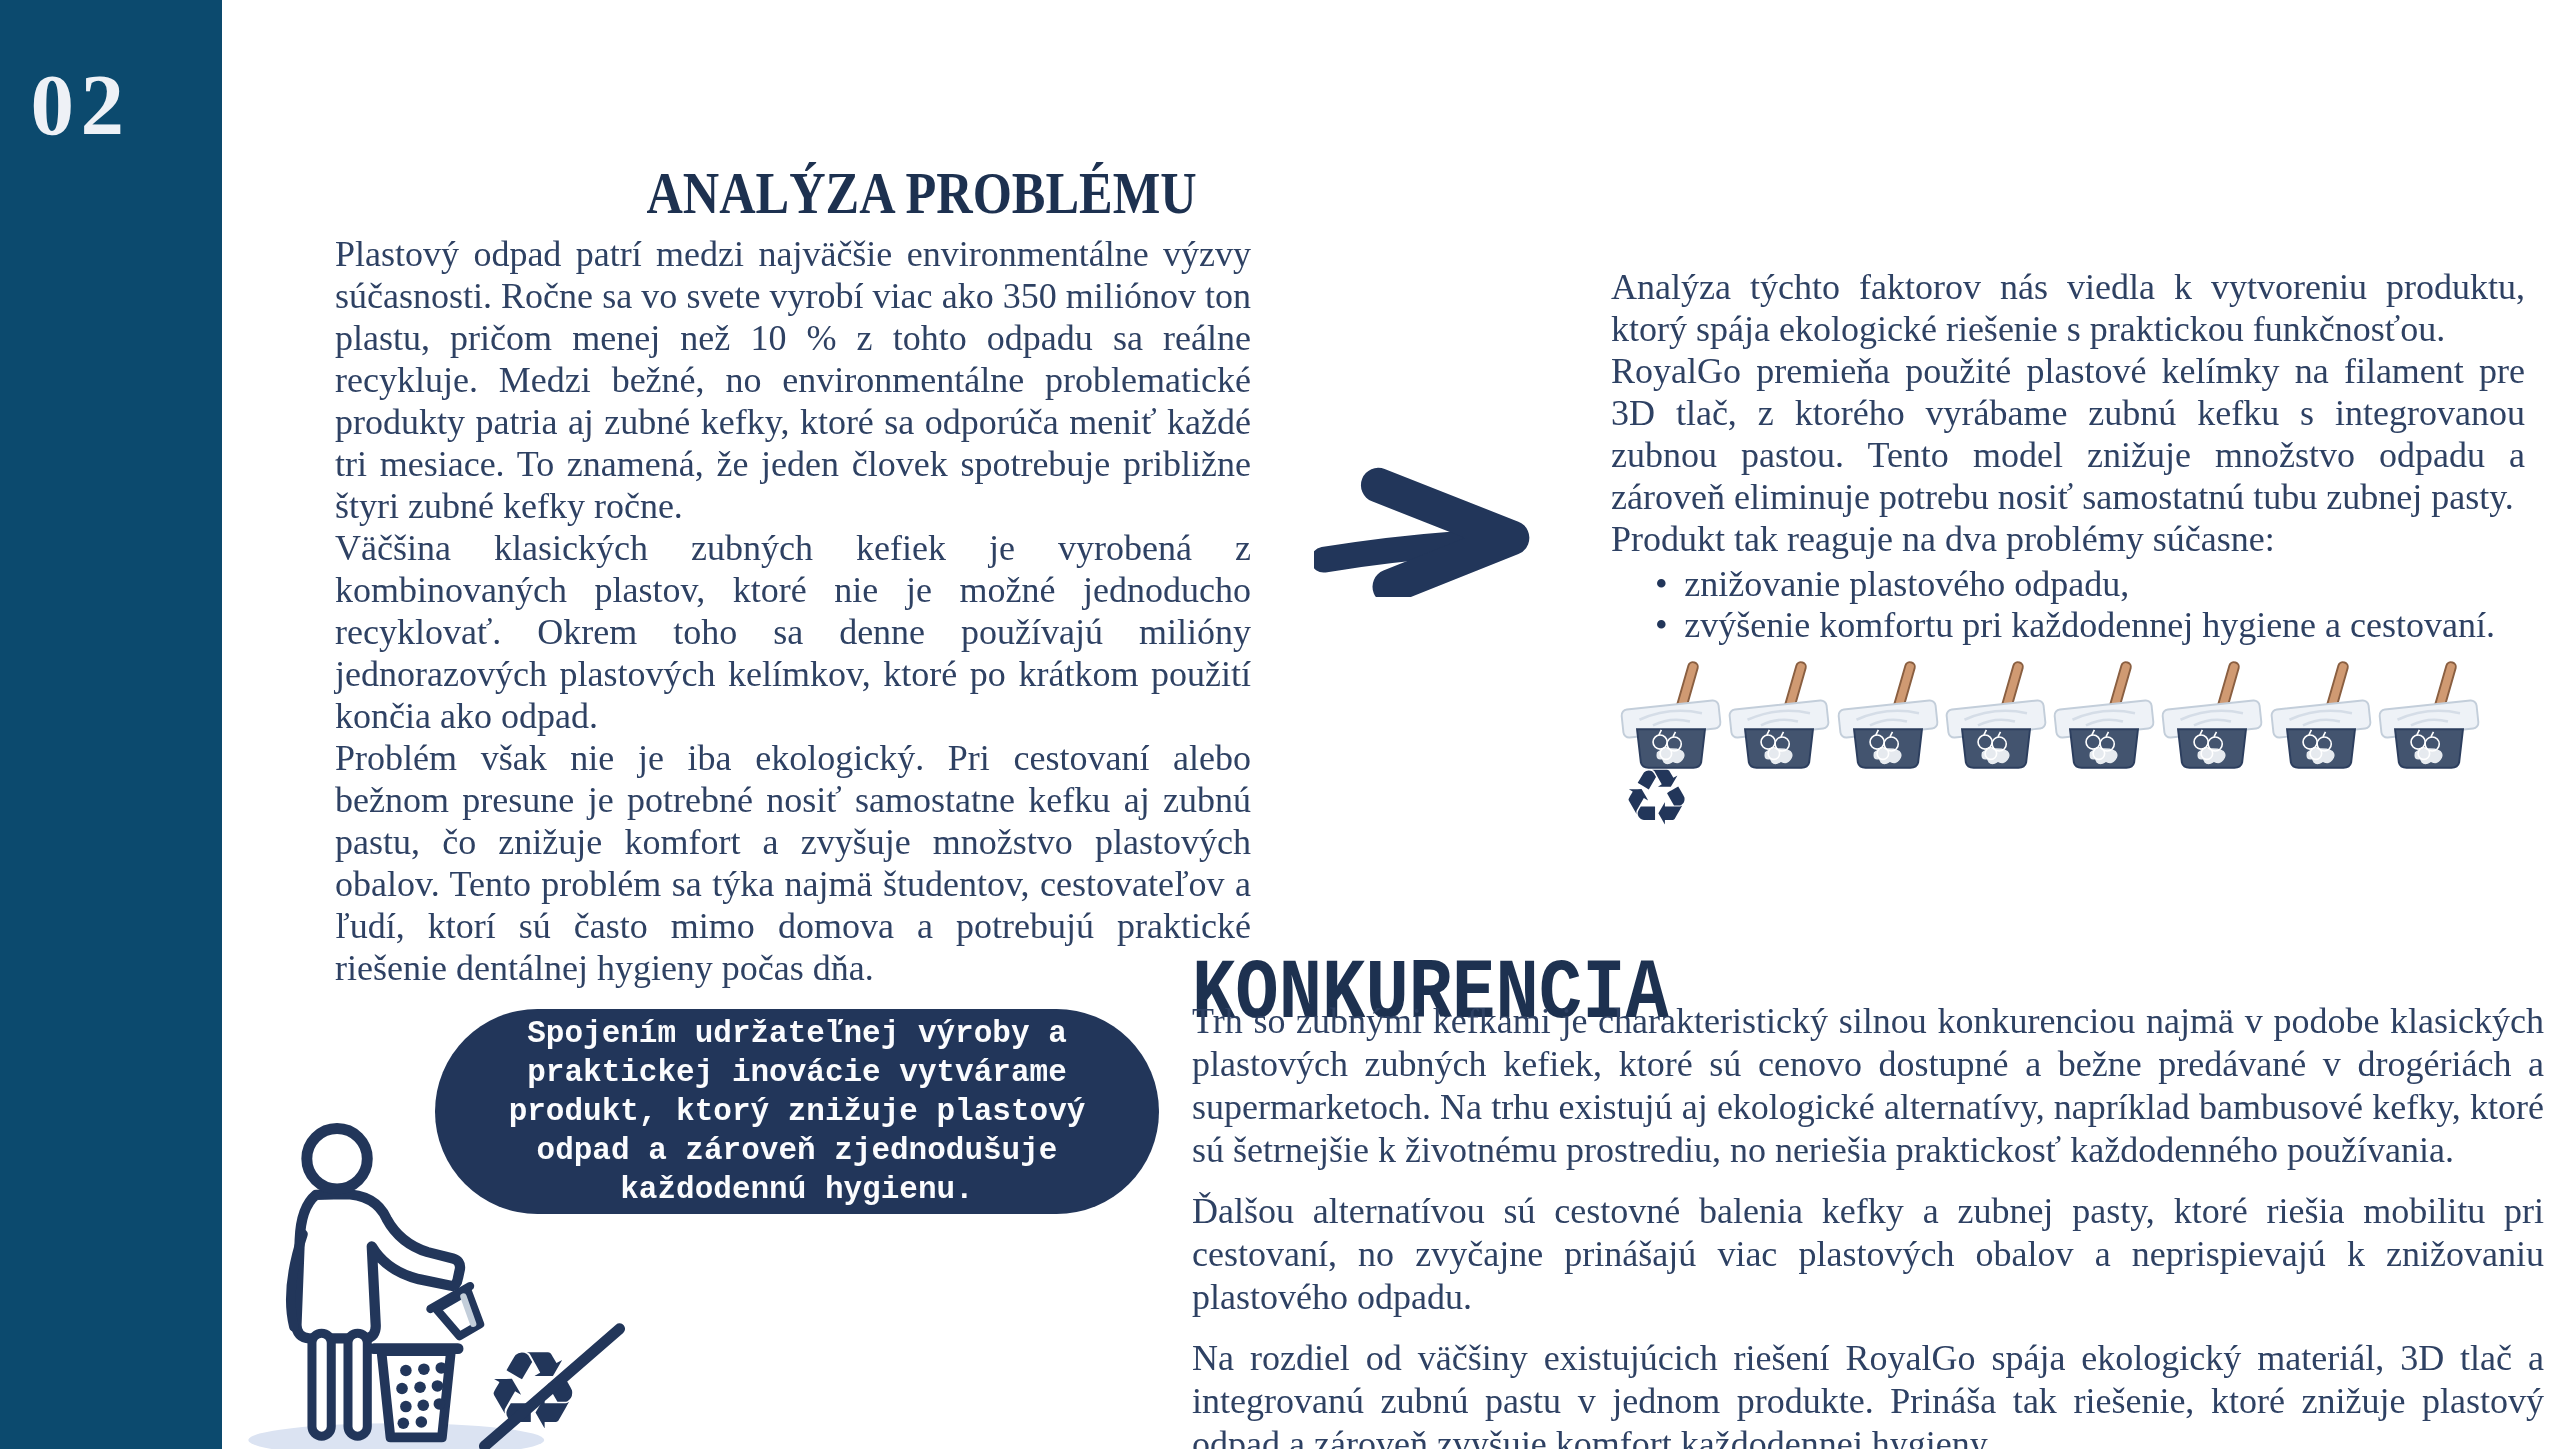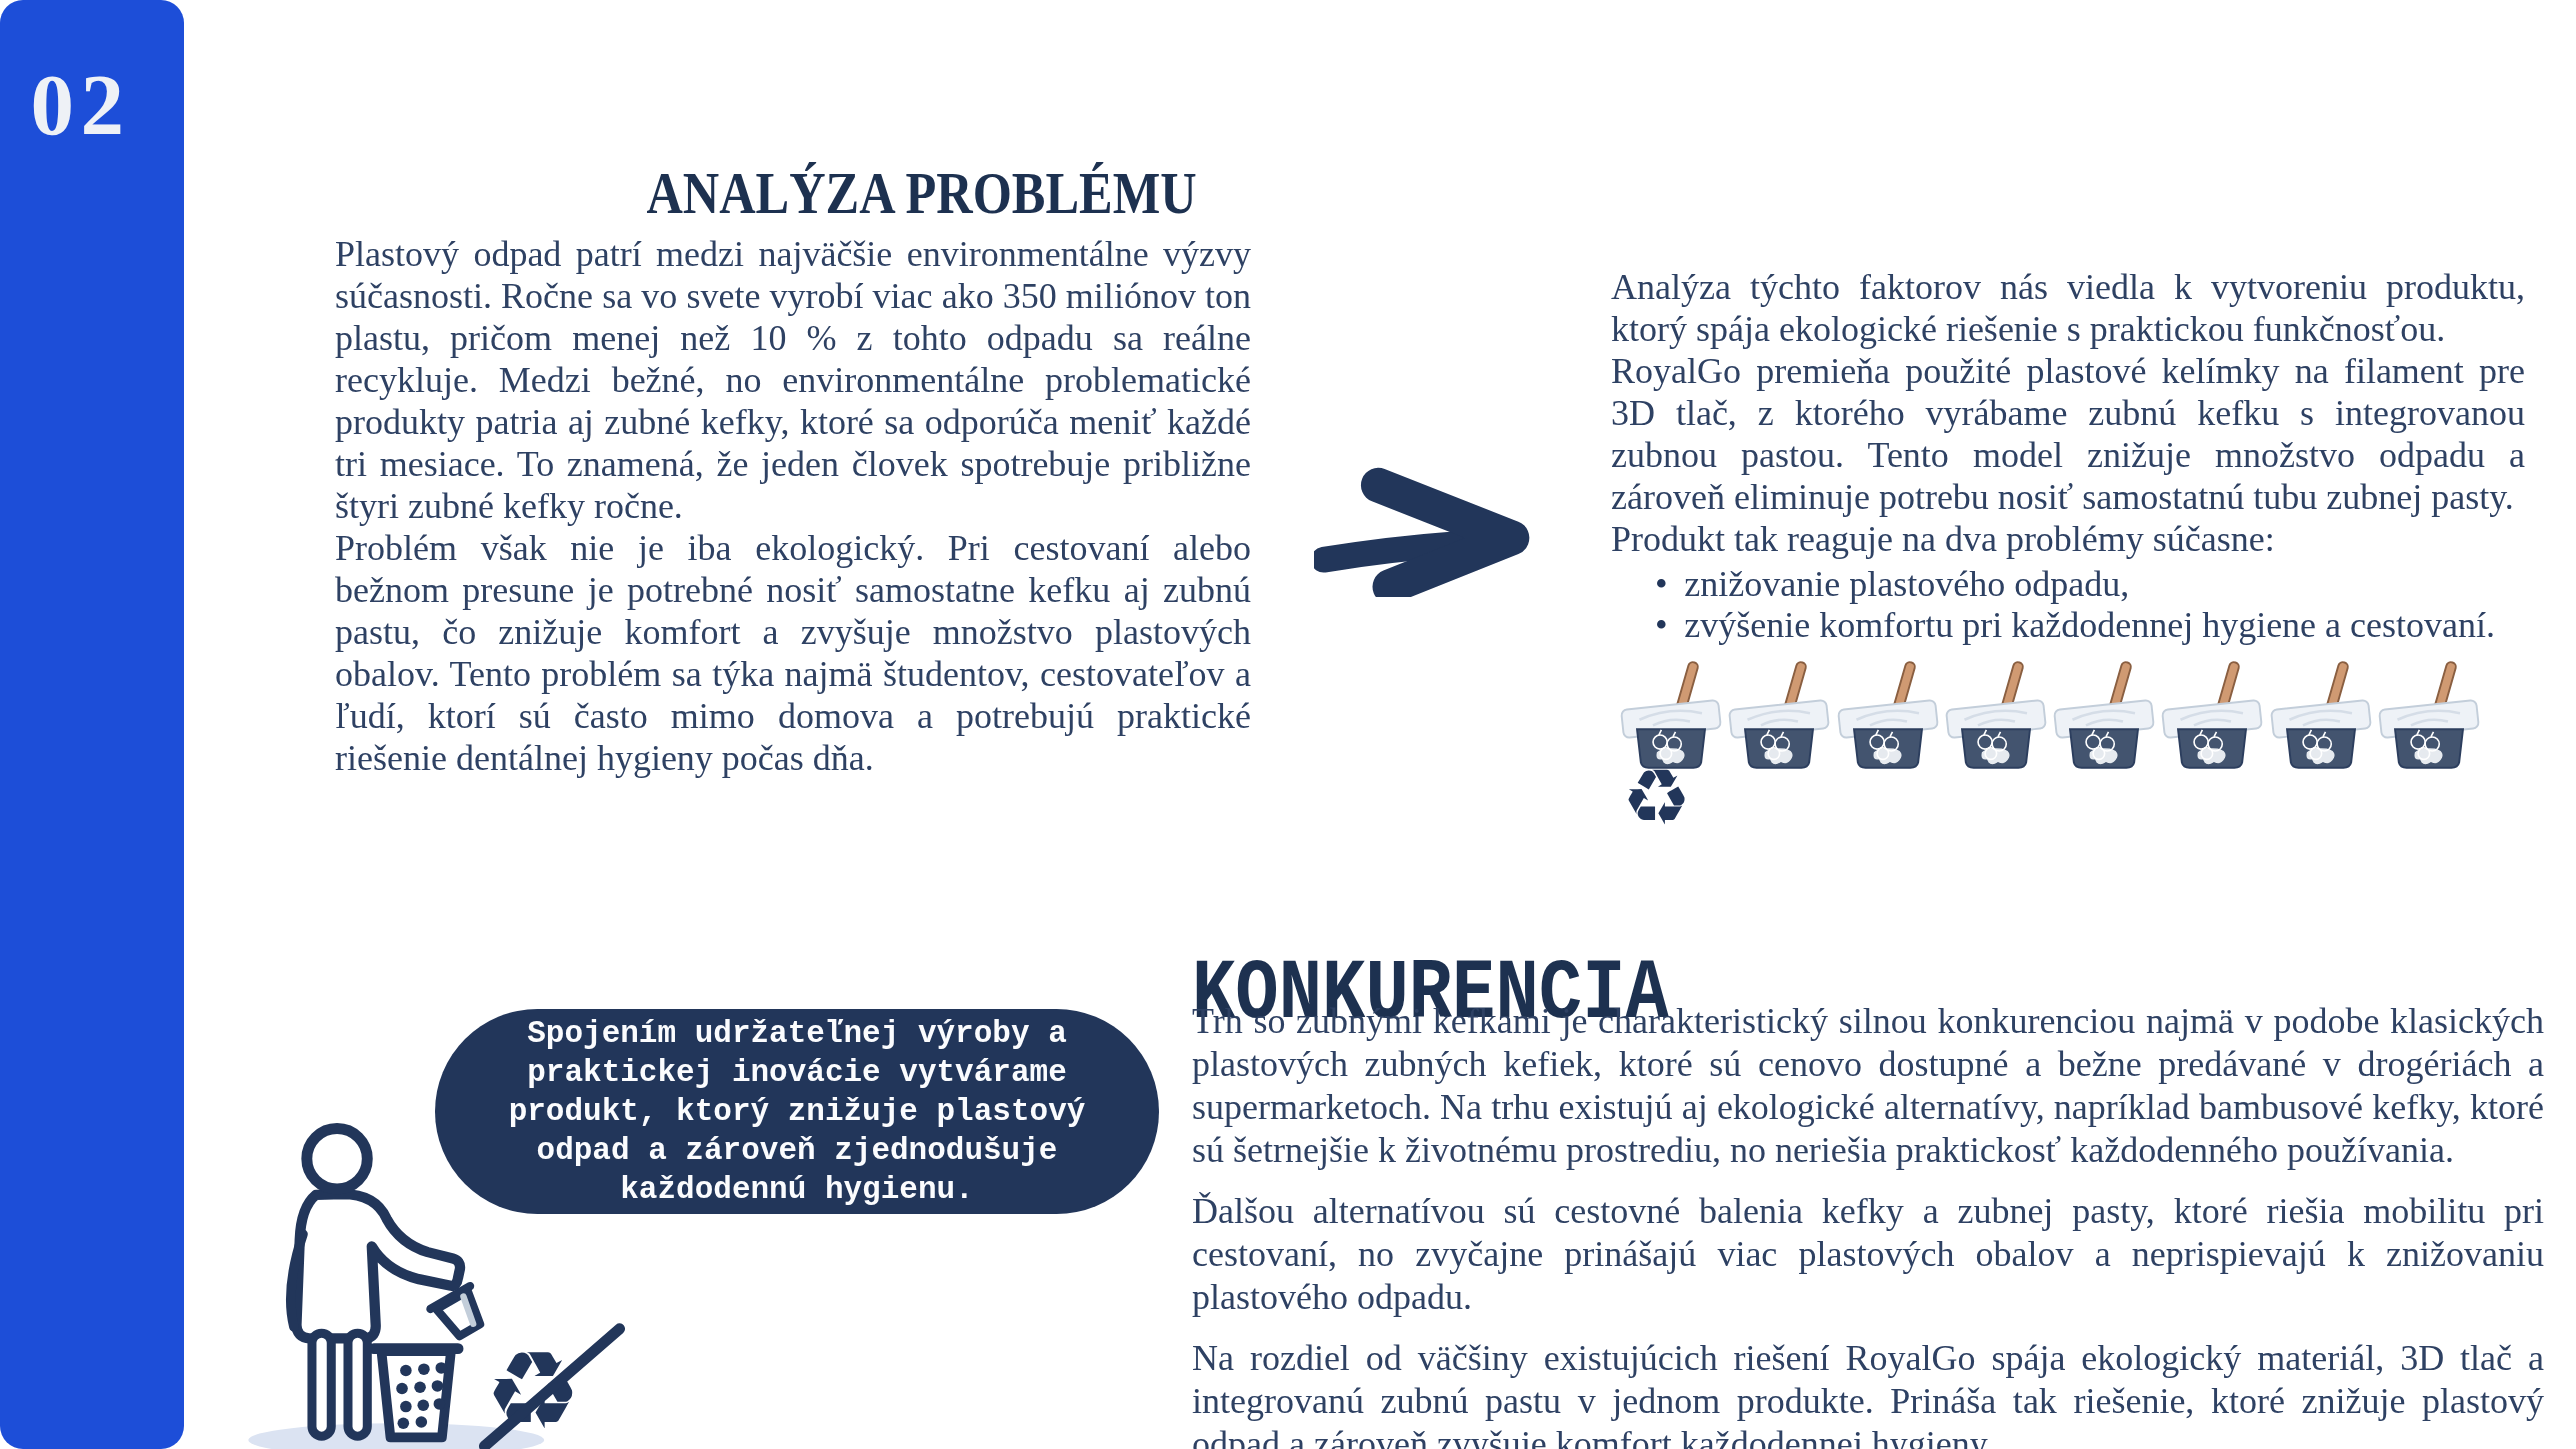--- a/index.html
+++ b/index.html
@@ -1,21 +1,21 @@
 <!DOCTYPE html>
 <html style="font-size:10.3px"><head>
 <meta charset="utf-8">
 <style>
   html,body{margin:0;padding:0;background:#ffffff;}
   .stage{
     position:relative;width:2576px;height:1449px;background:#ffffff;overflow:hidden;
     font-family:"Liberation Serif","DejaVu Serif",serif;color:#2e4163;
   }
   
-  .sidebar{position:absolute;left:0;top:0;width:184px;height:1449px;background:#1d4ed8;border-radius:23px;}
+  .sidebar{position:absolute;left:0;top:0;width:222px;height:1449px;background:#0c4a6e;}
   .pagenum{
     position:absolute;left:0;top:61px;width:161px;text-align:center;
     font-size:87px;font-weight:bold;color:#eef1f6;letter-spacing:6.4px;line-height:1;
   }
   
   .h-title{position:absolute;text-align:center;font-weight:bold;color:#1d3150;line-height:1;white-space:nowrap;}
   .h-title > span{display:inline-block;transform:scaleX(0.84);transform-origin:center;}
   .h-problem{left:335px;top:123px;width:914px;font-size:60px;text-align:right;}
   .h-solution{left:1610px;top:144px;width:918px;font-size:88px;}
   .h-competition{left:1192px;top:893px;width:1352px;font-size:86px;text-align:left;font-family:Liberation Mono, monospace;}
@@ -67,20 +67,21 @@
 
   <div class="sidebar">
     <div class="pagenum">02</div>
   </div>
 
   <h1 class="h-title h-problem">
     <span>ANALÝZA PROBLÉMU</span>
   </h1>
   <div class="copy copy-problem">
     <p>Plastový odpad patrí medzi najväčšie environmentálne výzvy súčasnosti. Ročne sa vo svete vyrobí viac ako 350 miliónov ton plastu, pričom menej než 10 % z tohto odpadu sa reálne recykluje. Medzi bežné, no environmentálne problematické produkty patria aj zubné kefky, ktoré sa odporúča meniť každé tri mesiace. To znamená, že jeden človek spotrebuje približne štyri zubné kefky ročne.</p>
+    <p>Väčšina klasických zubných kefiek je vyrobená z kombinovaných plastov, ktoré nie je možné jednoducho recyklovať. Okrem toho sa denne používajú milióny jednorazových plastových kelímkov, ktoré po krátkom použití končia ako odpad.</p>
     <p>Problém však nie je iba ekologický. Pri cestovaní alebo bežnom presune je potrebné nosiť samostatne kefku aj zubnú pastu, čo znižuje komfort a zvyšuje množstvo plastových obalov. Tento problém sa týka najmä študentov, cestovateľov a ľudí, ktorí sú často mimo domova a potrebujú praktické riešenie dentálnej hygieny počas dňa.</p>
   </div>
 
   <svg class="art" style="left:1314px;top:462px;" width="225" height="135" viewBox="0 0 350 210">
     <path d="M15,152 C90,140 150,133 218,128" fill="none" stroke="#22365a" stroke-width="40" stroke-linecap="round"></path>
     <path d="M100,36 L308,118 L118,194" fill="none" stroke="#22365a" stroke-width="54" stroke-linecap="round" stroke-linejoin="round"></path>
   </svg>
 
   <div class="copy copy-solution">
     <p>Analýza týchto faktorov nás viedla k vytvoreniu produktu, ktorý spája ekologické riešenie s praktickou funkčnosťou.</p>

